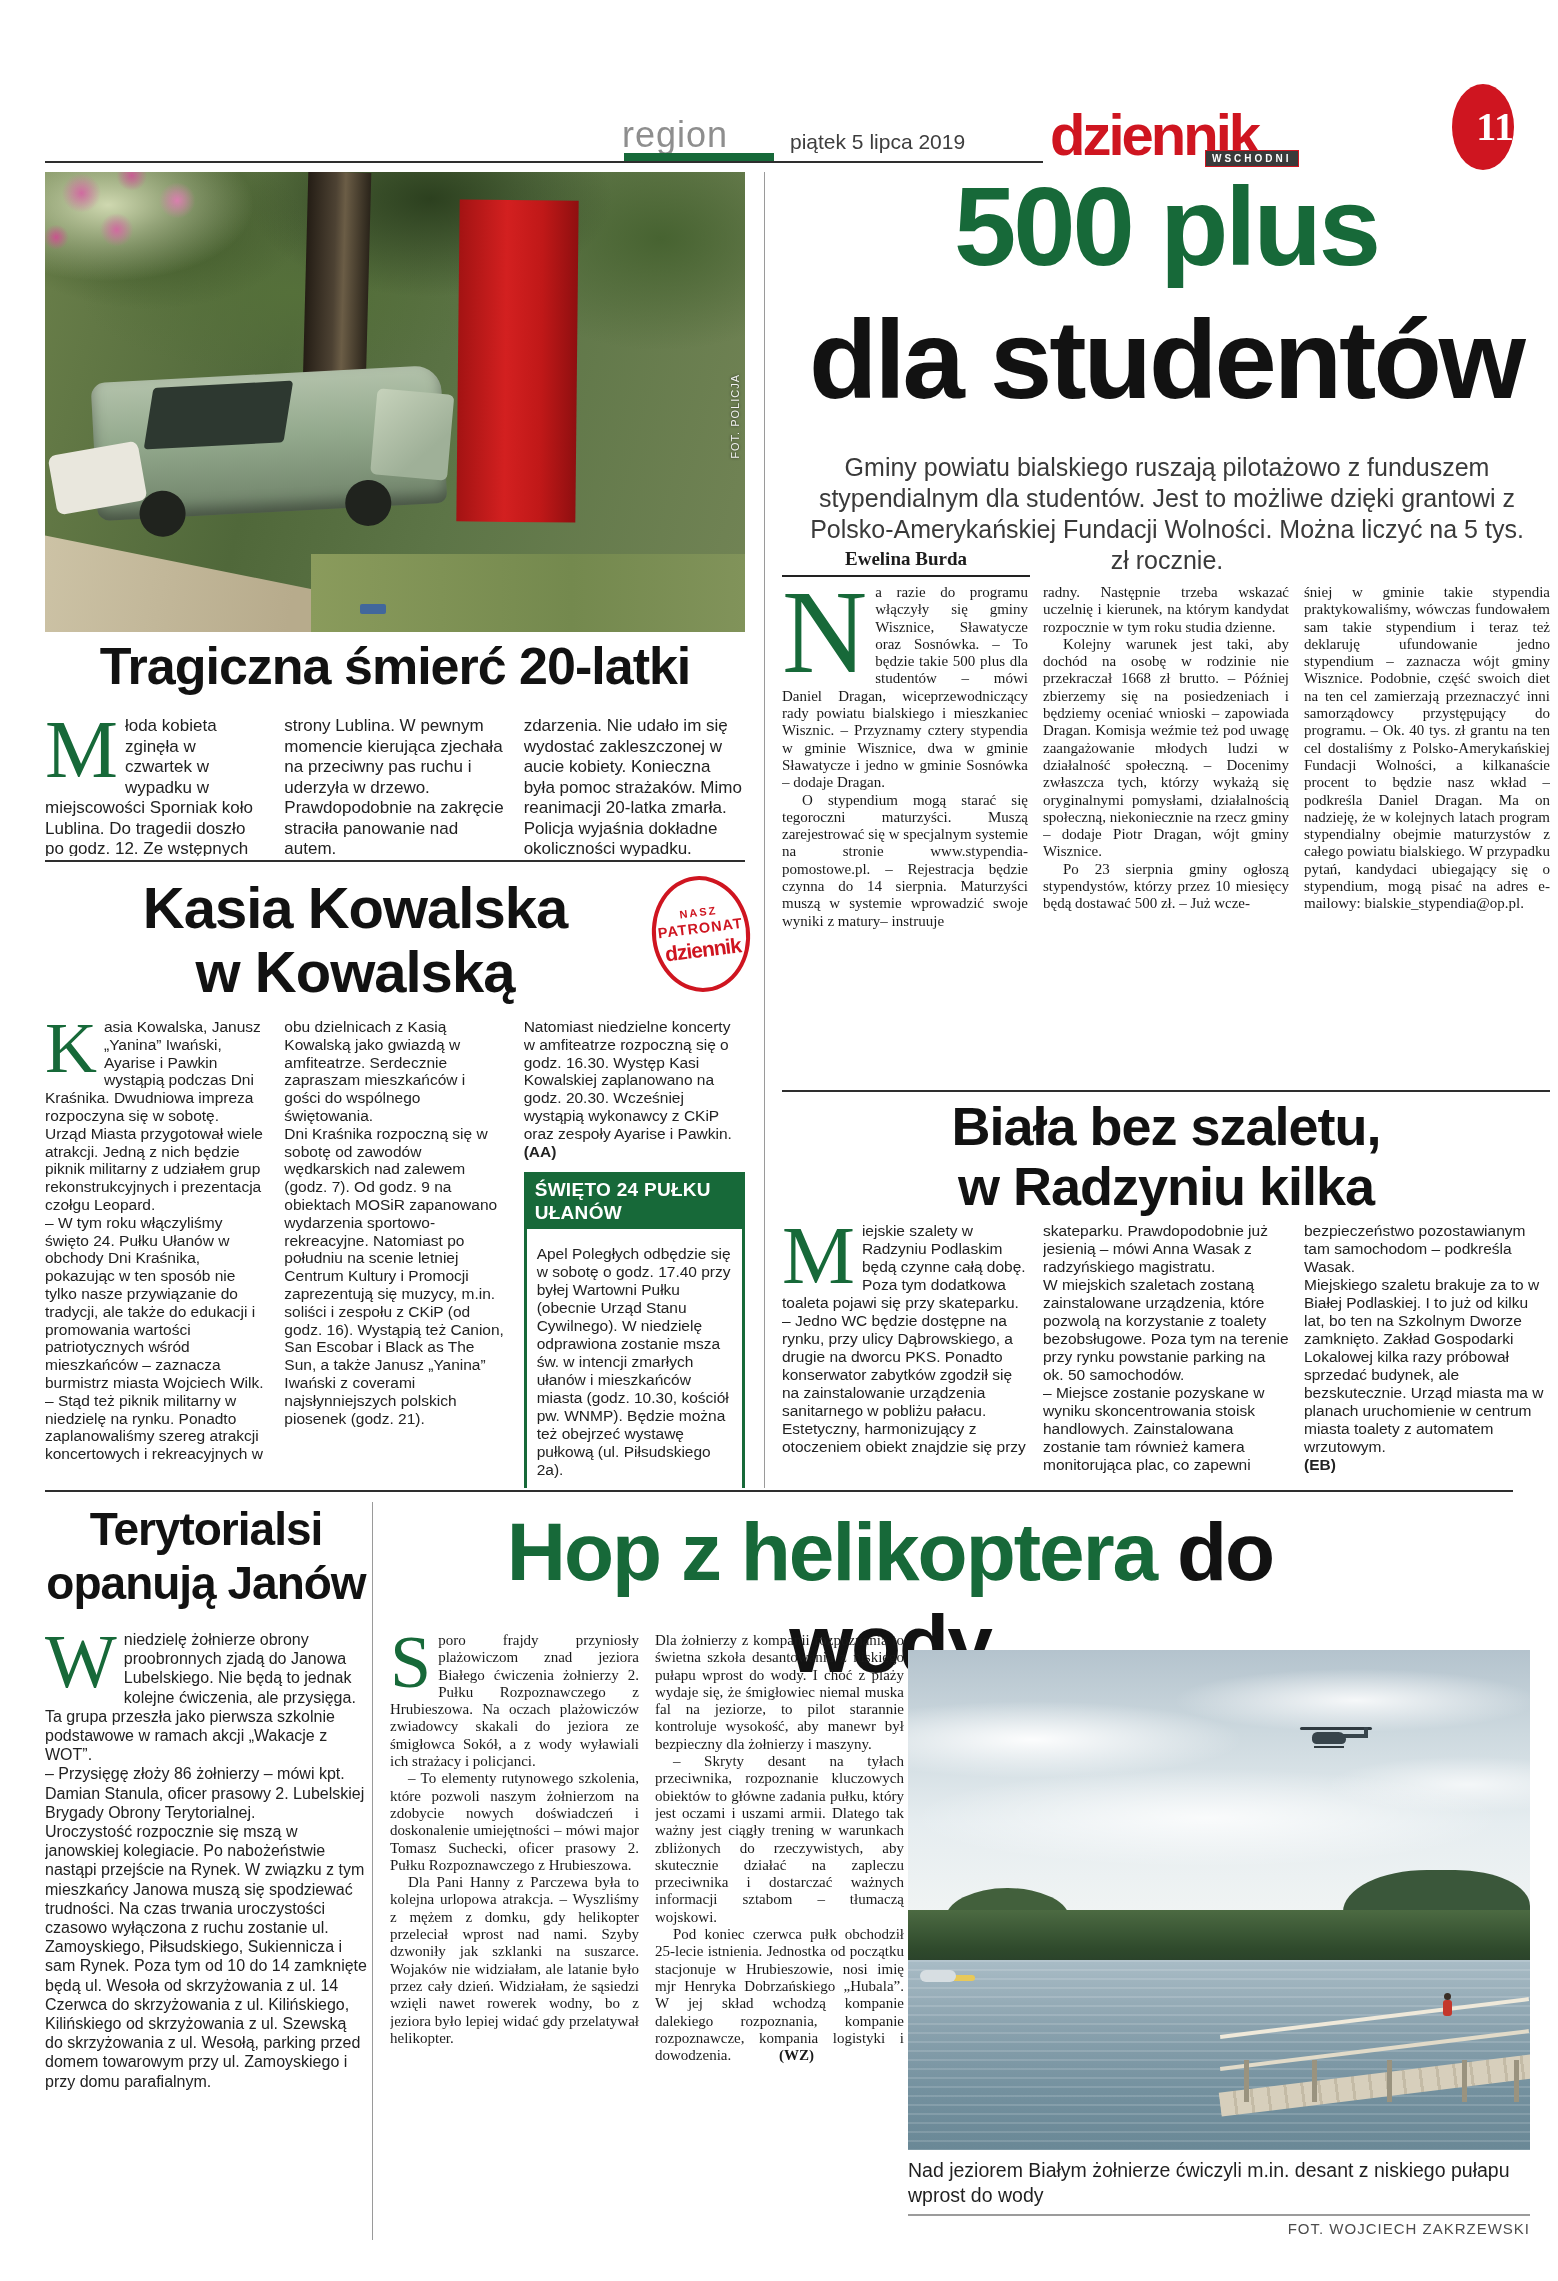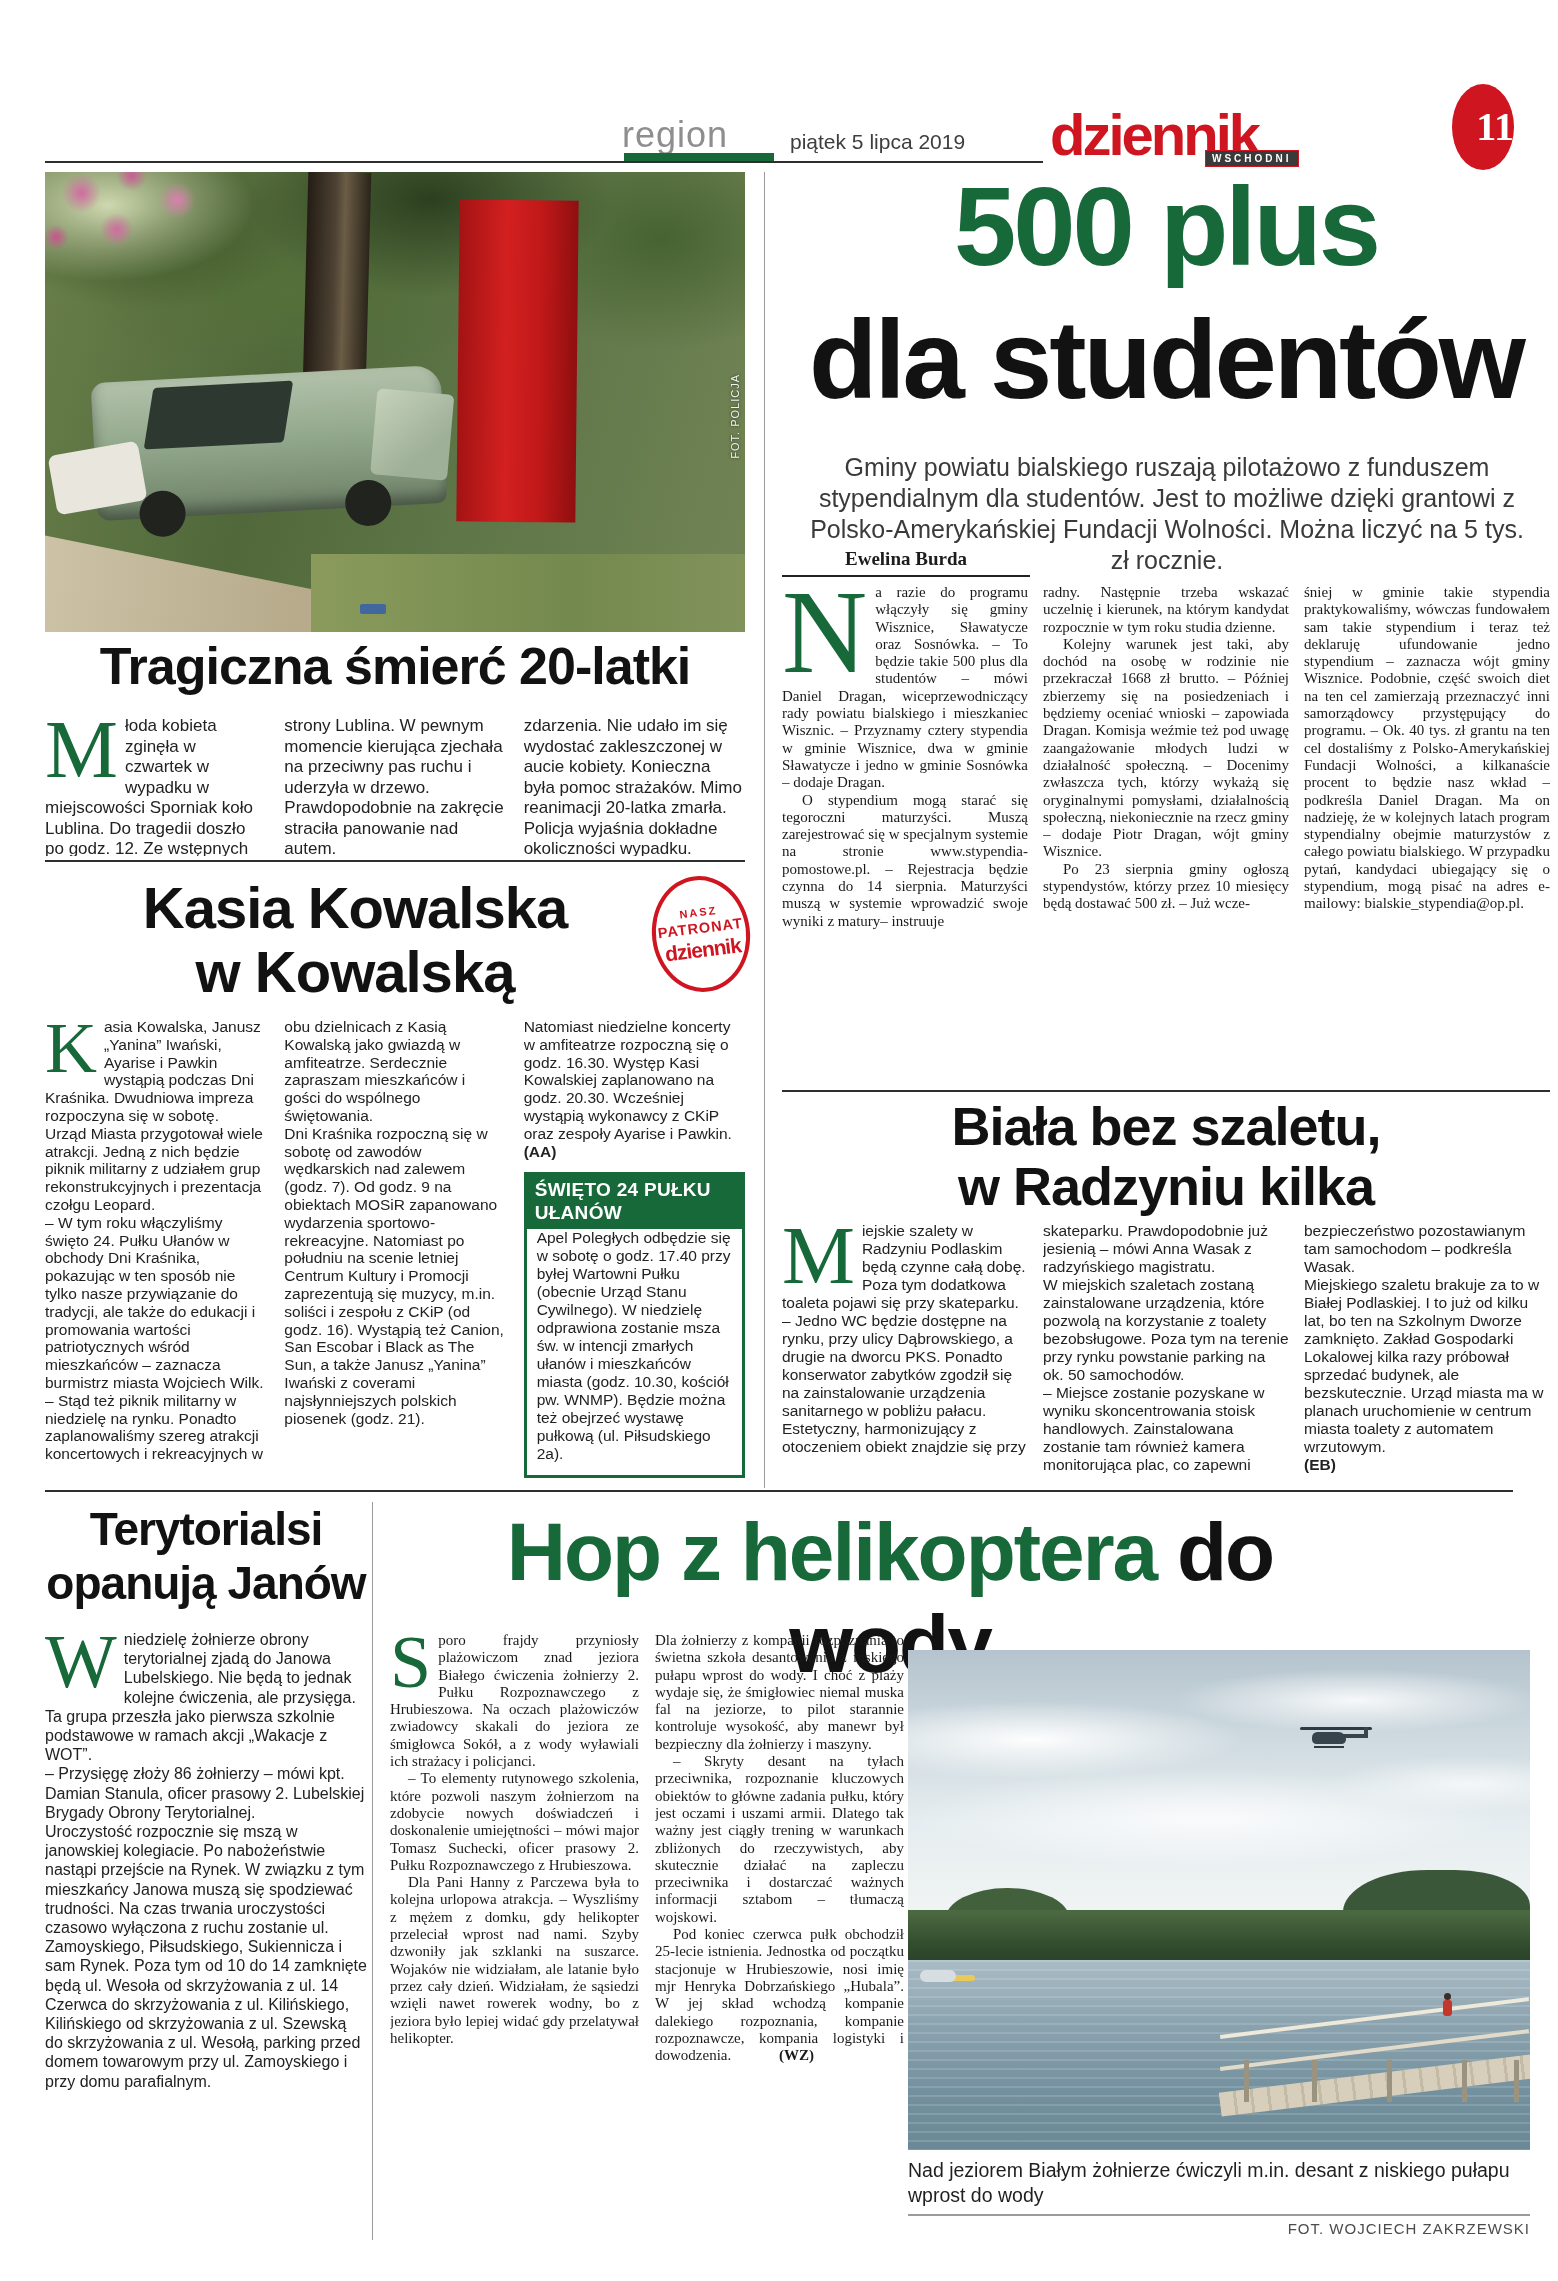--- a/index.html
+++ b/index.html
@@ -32,21 +32,21 @@
   
   .kasia-cols{gap:18px;font-size:15.5px;line-height:17.8px;color:#222}
   .kasia-cols .col{flex:1}
   .dc-k{font-size:72px}
   .stamp{border:4px solid #cf1520;border-radius:50%;transform:rotate(-7deg);text-align:center;color:#cf1520;display:flex;flex-direction:column;justify-content:center;gap:2px}
   .stamp .s1{font-size:11px;letter-spacing:2px;font-weight:700}
   .stamp .s2{font-size:14.5px;letter-spacing:1px;font-weight:700}
   .stamp .s3{font-size:21px;font-weight:800;letter-spacing:-1px}
   .box{margin-top:12px;border:3px solid #176939}
   .box-title{background:#176939;color:#fff;font-weight:700;font-size:19px;line-height:1.2;padding:4px 8px;letter-spacing:.3px}
-  .box-body{padding:0 10px 12px;font-size:15.5px;line-height:18px}
+  .box-body{padding:16px 10px 12px;font-size:15.5px;line-height:18px}
 
   
   .main-title-green{font-size:112px;line-height:118px;color:#176939;letter-spacing:-3px}
   .main-title-black{font-size:112px;line-height:128px;color:#121212;letter-spacing:-3px}
   .main-lead{font-size:25px;line-height:31px;color:#3a3a3a;text-align:center}
   .byline{font-family:"Liberation Serif",serif;font-weight:700;font-size:19px;text-align:center;border-bottom:2px solid #222;padding-bottom:5px}
   .main-cols{gap:15px;font-family:"Liberation Serif","DejaVu Serif",serif;font-size:15px;line-height:17.3px;color:#1a1a1a}
   .main-cols .col{flex:1}
   .main-cols p{text-align:justify}
   .main-cols p + p{text-indent:20px}
@@ -248,21 +248,21 @@
   </div>
 
   <div class="abs rule-h" style="left:45px;top:1490px;width:1468px"></div>
   <div class="abs rule-v" style="left:372px;top:1502px;height:738px"></div>
 
   <div class="abs headline" style="left:45px;top:1502px;width:322px;font-size:46px;line-height:54px">
     <div>Terytorialsi</div>
     <div>opanują Janów</div>
   </div>
   <div class="abs teryt-body" style="left:45px;top:1630px;width:322px;height:600px;overflow:hidden">
-    <p><span class="dc dc-w">W</span><span>niedzielę żołnierze obrony terytorialnej zjadą do Janowa Lubelskiego. Nie będą to jednak kolejne ćwiczenia, ale przysięga.</span></p>
+    <p><span class="dc dc-w">W</span><span>niedzielę żołnierze obrony proobronnych zjadą do Janowa Lubelskiego. Nie będą to jednak kolejne ćwiczenia, ale przysięga.</span></p>
     <p>Ta grupa przeszła jako pierwsza szkolnie podstawowe w ramach akcji „Wakacje z WOT”.</p>
     <p>– Przysięgę złoży 86 żołnierzy – mówi kpt. Damian Stanula, oficer prasowy 2. Lubelskiej Brygady Obrony Terytorialnej.</p>
     <p>Uroczystość rozpocznie się mszą w janowskiej kolegiacie. Po nabożeństwie nastąpi przejście na Rynek. W związku z tym mieszkańcy Janowa muszą się spodziewać trudności. Na czas trwania uroczystości czasowo wyłączona z ruchu zostanie ul. Zamoyskiego, Piłsudskiego, Sukiennicza i sam Rynek. Poza tym od 10 do 14 zamknięte będą ul. Wesoła od skrzyżowania z ul. 14 Czerwca do skrzyżowania z ul. Kilińskiego, Kilińskiego od skrzyżowania z ul. Szewską do skrzyżowania z ul. Wesołą, parking przed domem towarowym przy ul. Zamoyskiego i przy domu parafialnym.</p>
   </div>
 
   <div class="abs headline" style="left:400px;top:1506px;width:980px;font-size:82px;line-height:92px;letter-spacing:-2px">
     <span class="hop-title-green">Hop z helikoptera</span><span class="hop-title-black"> do wody</span>
   </div>
   <div class="abs cols hop-cols" style="left:390px;top:1632px;width:514px;height:500px">
     <div class="col">

